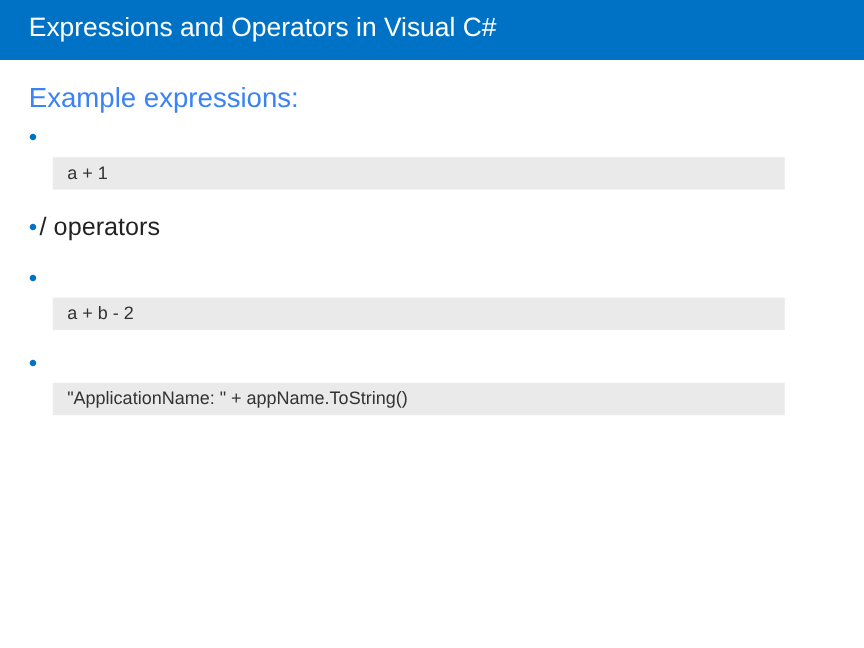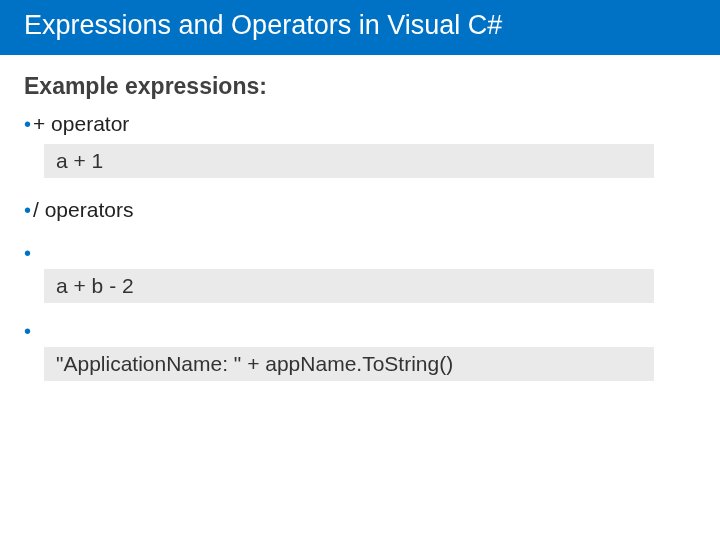--- a/index.html
+++ b/index.html
@@ -7,30 +7,30 @@
     width: 720px;
     height: 540px;
     background: #ffffff;
     font-family: "Segoe UI", "Segoe UI Light", Arial, sans-serif;
     overflow: hidden;
   }
   .header {
     background: #0072c6;
     color: #ffffff;
     padding: 10px 24px 14px 24px;
-    font-size: 27px;
+    font-size: 22px;
     font-weight: 300;
   }
   .content {
     padding: 18px 24px 0 24px;
   }
   .subtitle {
     font-size: 23px;
-    font-weight: 700;
-    color: #404040;
+    font-weight: 400;
+    color: #3b82f6;
     margin-bottom: 10px;
   }
   .item {
     margin-bottom: 18px;
   }
   .bullet-line {
     font-size: 21px;
     color: #222;
     font-weight: 400;
     line-height: 1.35;
@@ -40,40 +40,39 @@
   .bullet {
     color: #0072c6;
     font-size: 20px;
     margin-right: 2px;
     line-height: 1;
   }
   .code-block {
     background: #eaeaea;
     color: #333;
     font-family: "Segoe UI", Arial, sans-serif;
-    font-size: 21px;
+    font-size: 15px;
     padding: 5px 12px;
     margin: 6px 0 0 20px;
     width: 610px;
   }
 </style>
 </head>
 <body>
 
 <div class="header">
   <span>Expressions and Operators in Visual C#</span>
 </div>
 
 <div class="content">
   <div class="subtitle">Example expressions:</div>
 
   <div class="item">
     <div class="bullet-line">
       <span class="bullet">•</span>
-      <span>+ operator</span>
     </div>
     <div class="code-block">a + 1</div>
   </div>
 
   <div class="item">
     <div class="bullet-line">
       <span class="bullet">•</span>
       <span>/ operators</span>
     </div>
   </div>

